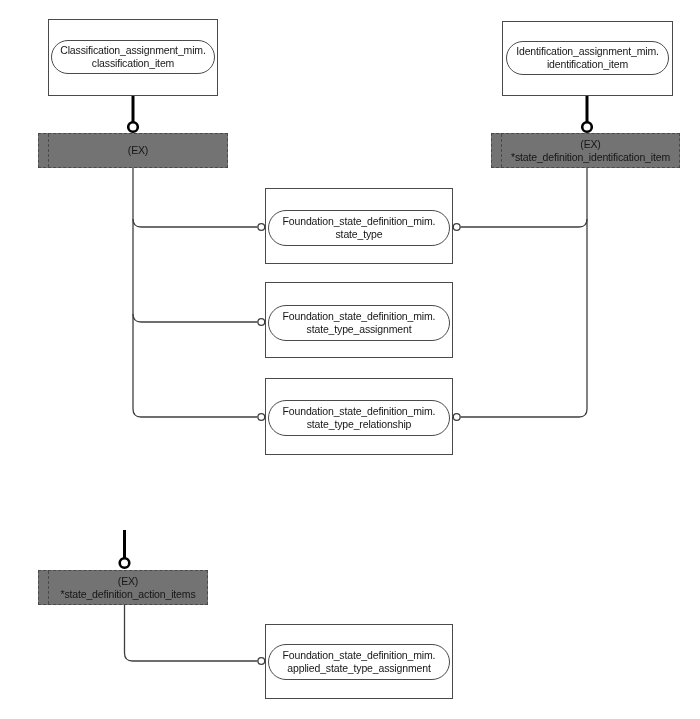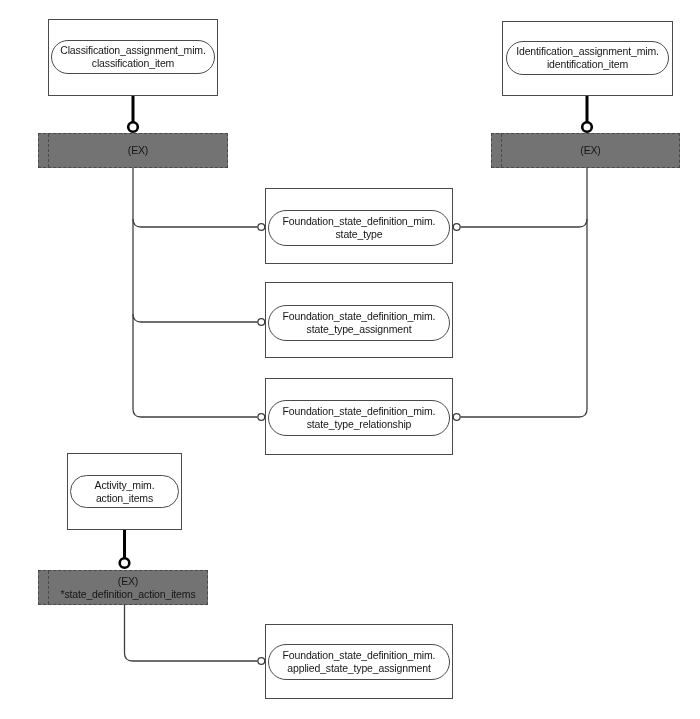--- a/index.html
+++ b/index.html
@@ -56,20 +56,21 @@
   </div>
 
   <div class="refbox" style="left:38px; top:133px; width:190px; height:35px;">
     <div class="refline"></div>
     <span>(EX)</span>
   </div>
 
   <div class="refbox" style="left:491px; top:133px; width:189px; height:35px;">
     <div class="refline"></div>
     <span>(EX)</span>
+    <span>*state_definition_identification_item</span>
   </div>
 
   <div class="ebox" style="left:265px; top:188px; width:188px; height:76px;">
     <div class="oval" style="left:2px; top:21px; width:182px; height:36px;">
       <span>Foundation_state_definition_mim.</span>
       <span>state_type</span>
     </div>
   </div>
 
   <div class="ebox" style="left:265px; top:282px; width:188px; height:76px;">
@@ -79,26 +80,20 @@
     </div>
   </div>
 
   <div class="ebox" style="left:265px; top:378px; width:188px; height:77px;">
     <div class="oval" style="left:2px; top:21px; width:182px; height:36px;">
       <span>Foundation_state_definition_mim.</span>
       <span>state_type_relationship</span>
     </div>
   </div>
 
-  <div class="ebox" style="left:67px; top:453px; width:115px; height:77px;">
-    <div class="oval" style="left:2px; top:21px; width:109px; height:33px; border-radius:17px;">
-      <span>Activity_mim.</span>
-      <span>action_items</span>
-    </div>
-  </div>
 
   <div class="refbox" style="left:38px; top:570px; width:170px; height:35px;">
     <div class="refline"></div>
     <span>(EX)</span>
     <span>*state_definition_action_items</span>
   </div>
 
   <div class="ebox" style="left:265px; top:624px; width:188px; height:75px;">
     <div class="oval" style="left:2px; top:19px; width:182px; height:36px;">
       <span>Foundation_state_definition_mim.</span>

